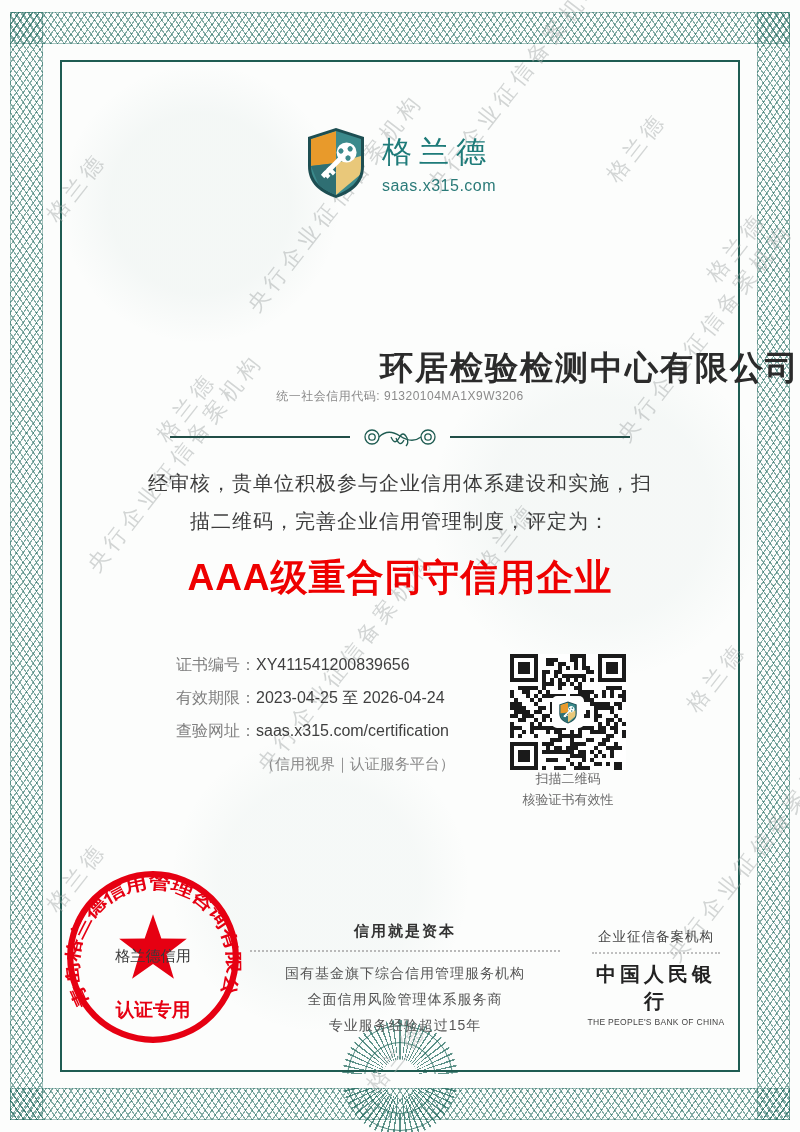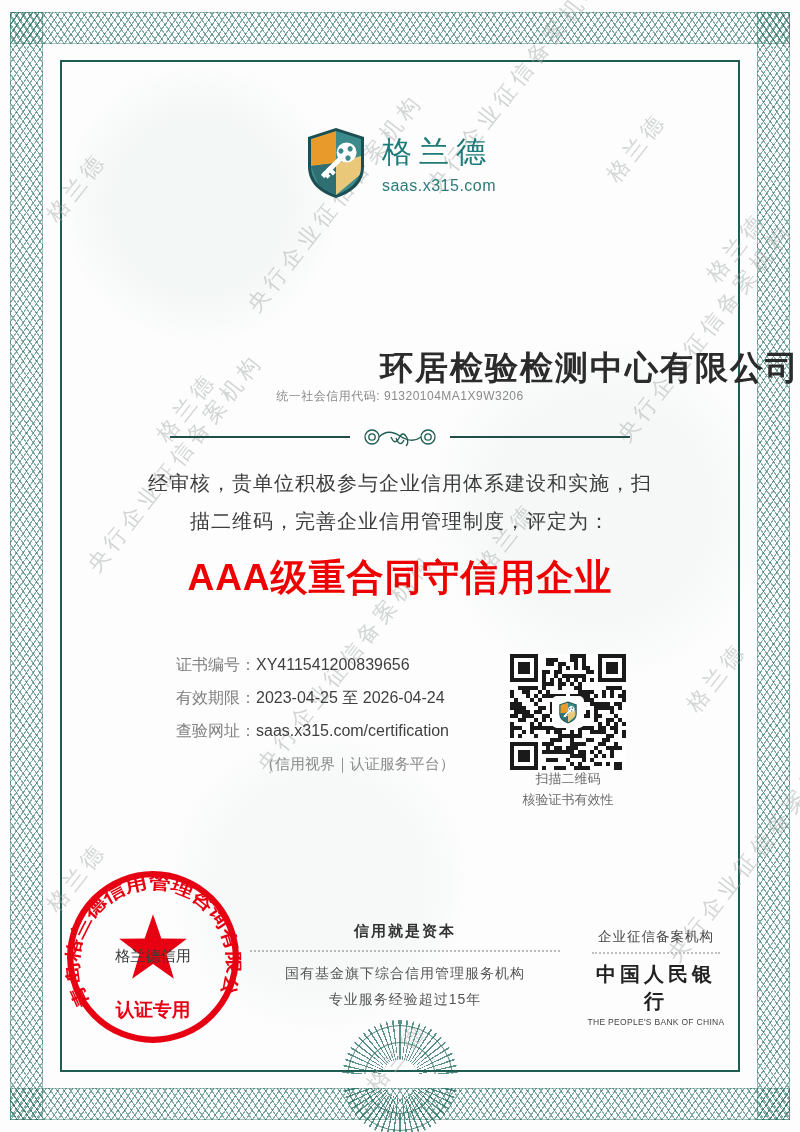--- a/index.html
+++ b/index.html
@@ -491,20 +491,21 @@
       </text>
       <polygon fill="#e60012" points="100,52 109.4,79.1 138,79.6 115.2,96.9 123.5,124.4 100,108 76.5,124.4 84.8,96.9 62,79.6 90.6,79.1"></polygon>
       <text x="100" y="104" text-anchor="middle" font-size="17" fill="#3a3a3a">格兰德信用</text>
       <text x="100" y="166" text-anchor="middle" font-size="21" font-weight="bold" fill="#e60012">认证专用</text>
     </svg>
 
     <div class="footer-center">
       <div class="slogan">信用就是资本</div>
       <div class="dotted"></div>
       <div class="fline">国有基金旗下综合信用管理服务机构</div>
+      <div class="fline">全面信用风险管理体系服务商</div>
       <div class="fline">专业服务经验超过15年</div>
     </div>
 
     <div class="footer-right">
       <div class="fr-title">企业征信备案机构</div>
       <div class="fr-dotted"></div>
       <div class="bank-cn">中国人民银行</div>
       <div class="bank-en">THE PEOPLE'S BANK OF CHINA</div>
     </div>
 

